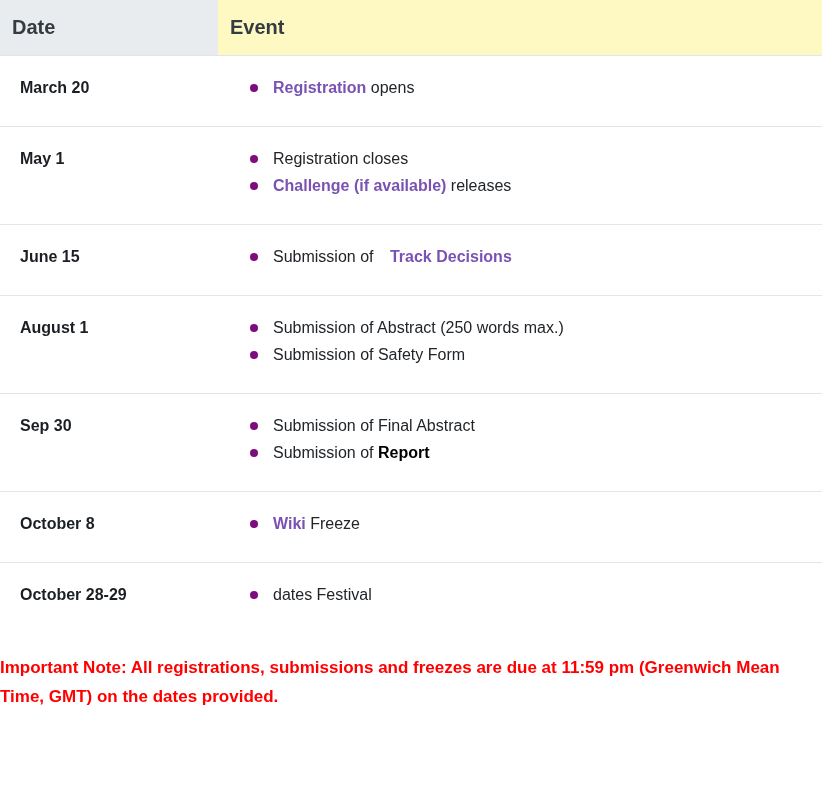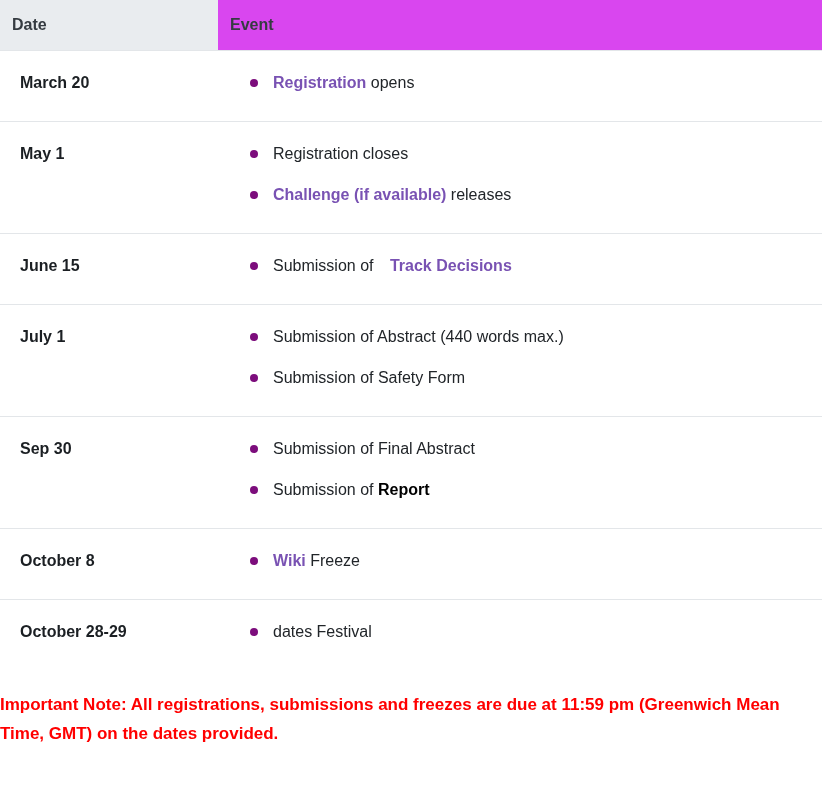--- a/index.html
+++ b/index.html
@@ -21,21 +21,21 @@
     border-collapse: collapse;
     font-size: 16px;
     table-layout: fixed;
   }
   thead th {
     background: #e9ecef;
     color: #353b41;
     font-weight: 700;
     text-align: left;
     padding: 16px 12px;
-    font-size: 16px;
+    font-size: 20px;
   }
   thead th:first-child { width: 218px; box-sizing: border-box; }
   tbody td {
     border-top: 1px solid #e3e6e9;
     vertical-align: top;
     padding: 20px 12px 26px 20px;
   }
   td.date {
     font-weight: 700;
     color: #1b1f23;
@@ -45,21 +45,21 @@
     margin: 0;
     padding: 0;
     list-style: none;
   }
   ul.events li {
     position: relative;
     padding-left: 35px;
     line-height: 24px;
     color: #212529;
   }
-  ul.events li + li { margin-top: 17px; }
+  ul.events li + li { margin-top: 3px; }
   .bullet {
     position: absolute;
     left: 12px;
     top: 8px;
     width: 8px;
     height: 8px;
     border-radius: 50%;
   }
   a.lnk {
     font-weight: 700;
@@ -75,21 +75,21 @@
   }
 </style>
 </head>
 <body>
 
 <div class="page">
   <table class="schedule">
     <thead>
       <tr>
         <th style="background: rgb(233, 236, 239);">Date</th>
-        <th style="background: #d946ef;">Event</th>
+        <th style="background: #fef9c3;">Event</th>
       </tr>
     </thead>
     <tbody>
         <tr>
           <td class="date">March 20</td>
           <td>
             <ul class="events">
               <li><span class="bullet" style="background: rgb(124, 13, 124);"></span><a class="lnk" href="#" style="color: rgb(121, 82, 179);">Registration</a><span> opens</span></li>
             </ul>
           </td>
@@ -105,24 +105,24 @@
         </tr>
         <tr>
           <td class="date">June 15</td>
           <td>
             <ul class="events">
               <li><span class="bullet" style="background: rgb(124, 13, 124);"></span><span>Submission of </span><a class="lnk" href="#" style="color: rgb(121, 82, 179); margin-left: 12px;">Track Decisions</a></li>
             </ul>
           </td>
         </tr>
         <tr>
-          <td class="date">July 1</td>
+          <td class="date">August 1</td>
           <td>
             <ul class="events">
-              <li><span class="bullet" style="background: rgb(124, 13, 124);"></span><span>Submission of Abstract (440 words max.)</span></li>
+              <li><span class="bullet" style="background: rgb(124, 13, 124);"></span><span>Submission of Abstract (250 words max.)</span></li>
               <li><span class="bullet" style="background: rgb(124, 13, 124);"></span><span>Submission of Safety Form</span></li>
             </ul>
           </td>
         </tr>
         <tr>
           <td class="date">Sep 30</td>
           <td>
             <ul class="events">
               <li><span class="bullet" style="background: rgb(124, 13, 124);"></span><span>Submission of Final Abstract</span></li>
               <li><span class="bullet" style="background: rgb(124, 13, 124);"></span><span>Submission of </span><a class="lnk" href="#" style="color: #000000;">Report</a></li>

